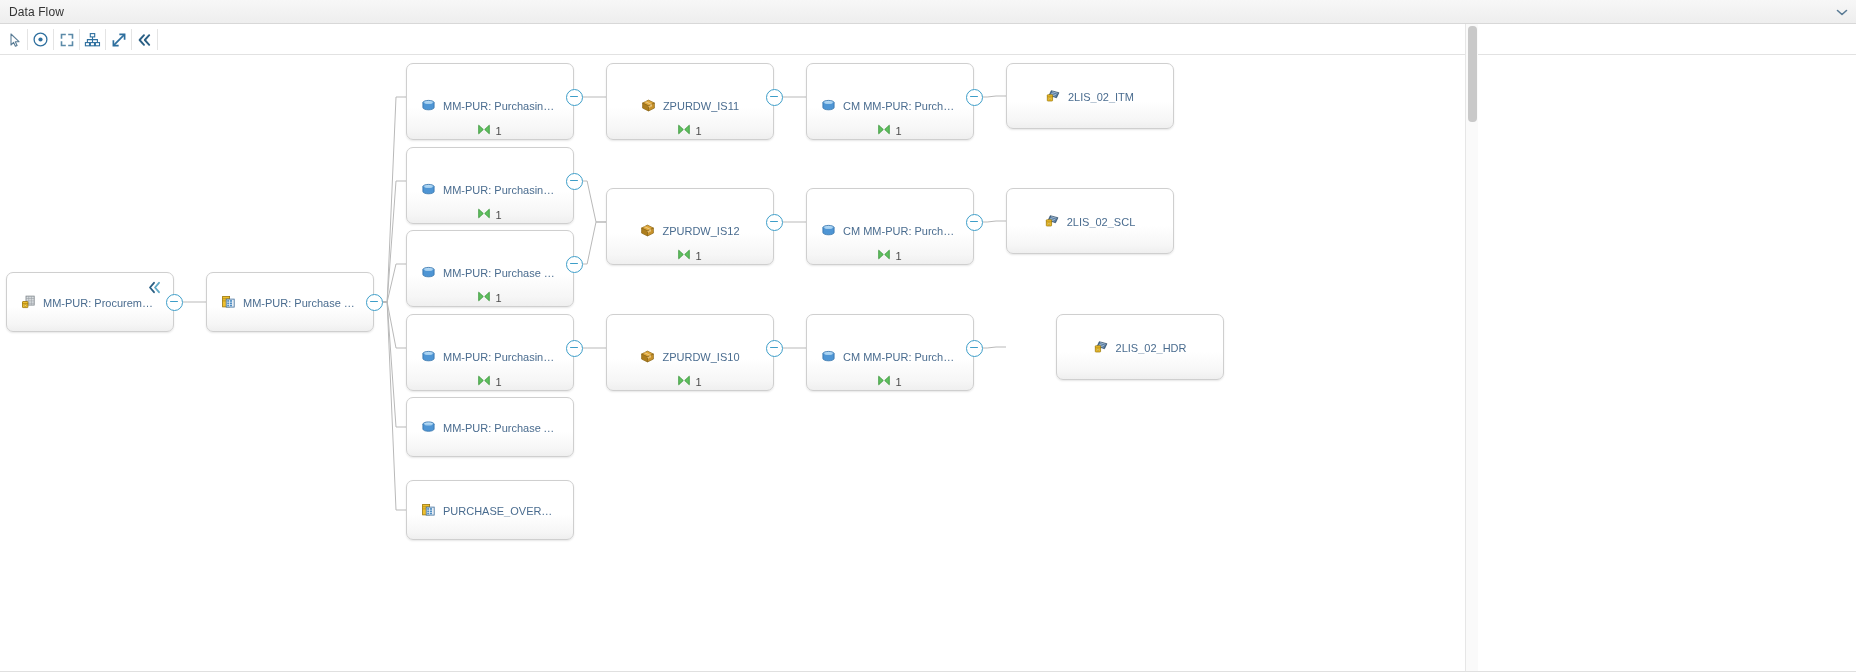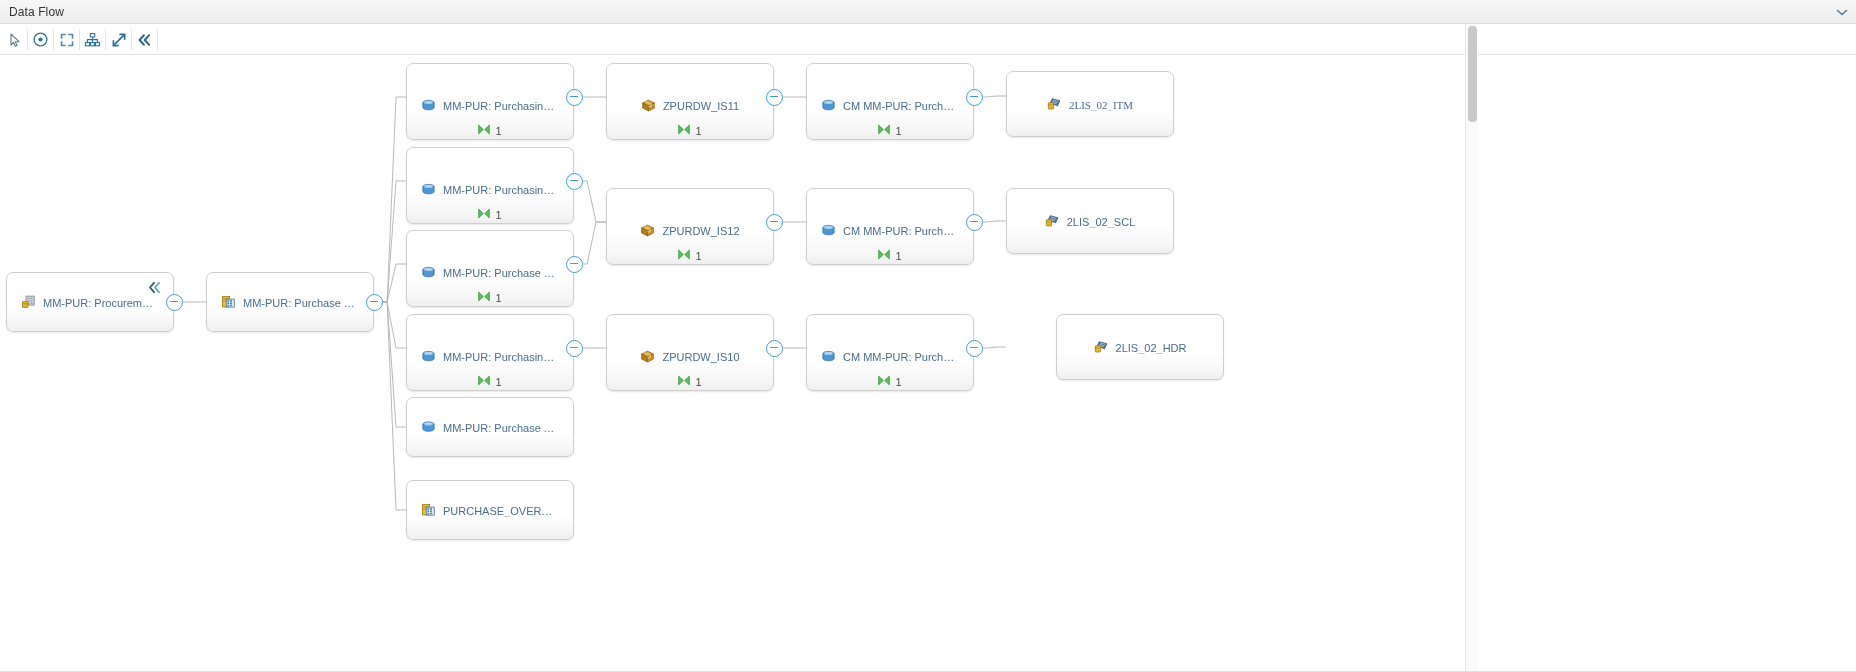--- a/index.html
+++ b/index.html
@@ -468,21 +468,21 @@
     </div>
           <div class="ncount">
         <span><svg xmlns="http://www.w3.org/2000/svg" width="12" height="11" viewBox="0 0 12 11">
         <path d="M0.7 1.2 L5.3 5.5 L0.7 9.8 Z" fill="#5fc05f" stroke="#2f8f2f" stroke-width=".75" stroke-linejoin="round"></path>
         <path d="M11.3 1.2 L6.7 5.5 L11.3 9.8 Z" fill="#5fc05f" stroke="#2f8f2f" stroke-width=".75" stroke-linejoin="round"></path>
       </svg></span>
         <span class="cnum">1</span>
       </div>
         </div>
         <div class="handle" style="left: 965.5px; top: 284.5px;"></div>
-        <div class="node" style="left: 1006px; top: 16px; width: 168px; height: 66px; font-family: Liberation Serif, serif;">
+        <div class="node" style="left: 1006px; top: 8px; width: 168px; height: 66px;">
           <div class="nrow">
       <span class="nicon">
               <svg xmlns="http://www.w3.org/2000/svg" width="16" height="15" viewBox="0 0 16 15">
         <path d="M5.6 1.8 L13.8 4.0 L11.2 9.4 L3.4 6.6 Z" fill="#4a6f96" stroke="#27445f" stroke-width=".7"></path>
         <path d="M6.4 3.0 L12.2 4.6 M5.6 4.6 L11.2 6.2 M4.8 6.0 L10.2 7.6" stroke="#cfe1f0" stroke-width=".65"></path>
         <rect x="1.4" y="6.2" width="5.6" height="6.6" rx=".5" fill="#f0c02e" stroke="#9a7508" stroke-width=".8"></rect>
         <path d="M1.4 8.4 H7.0" stroke="#9a7508" stroke-width=".65"></path>
         <circle cx="4.2" cy="10.5" r="1.05" fill="#fbe79a" stroke="#9a7508" stroke-width=".5"></circle>
       </svg>
             </span>

